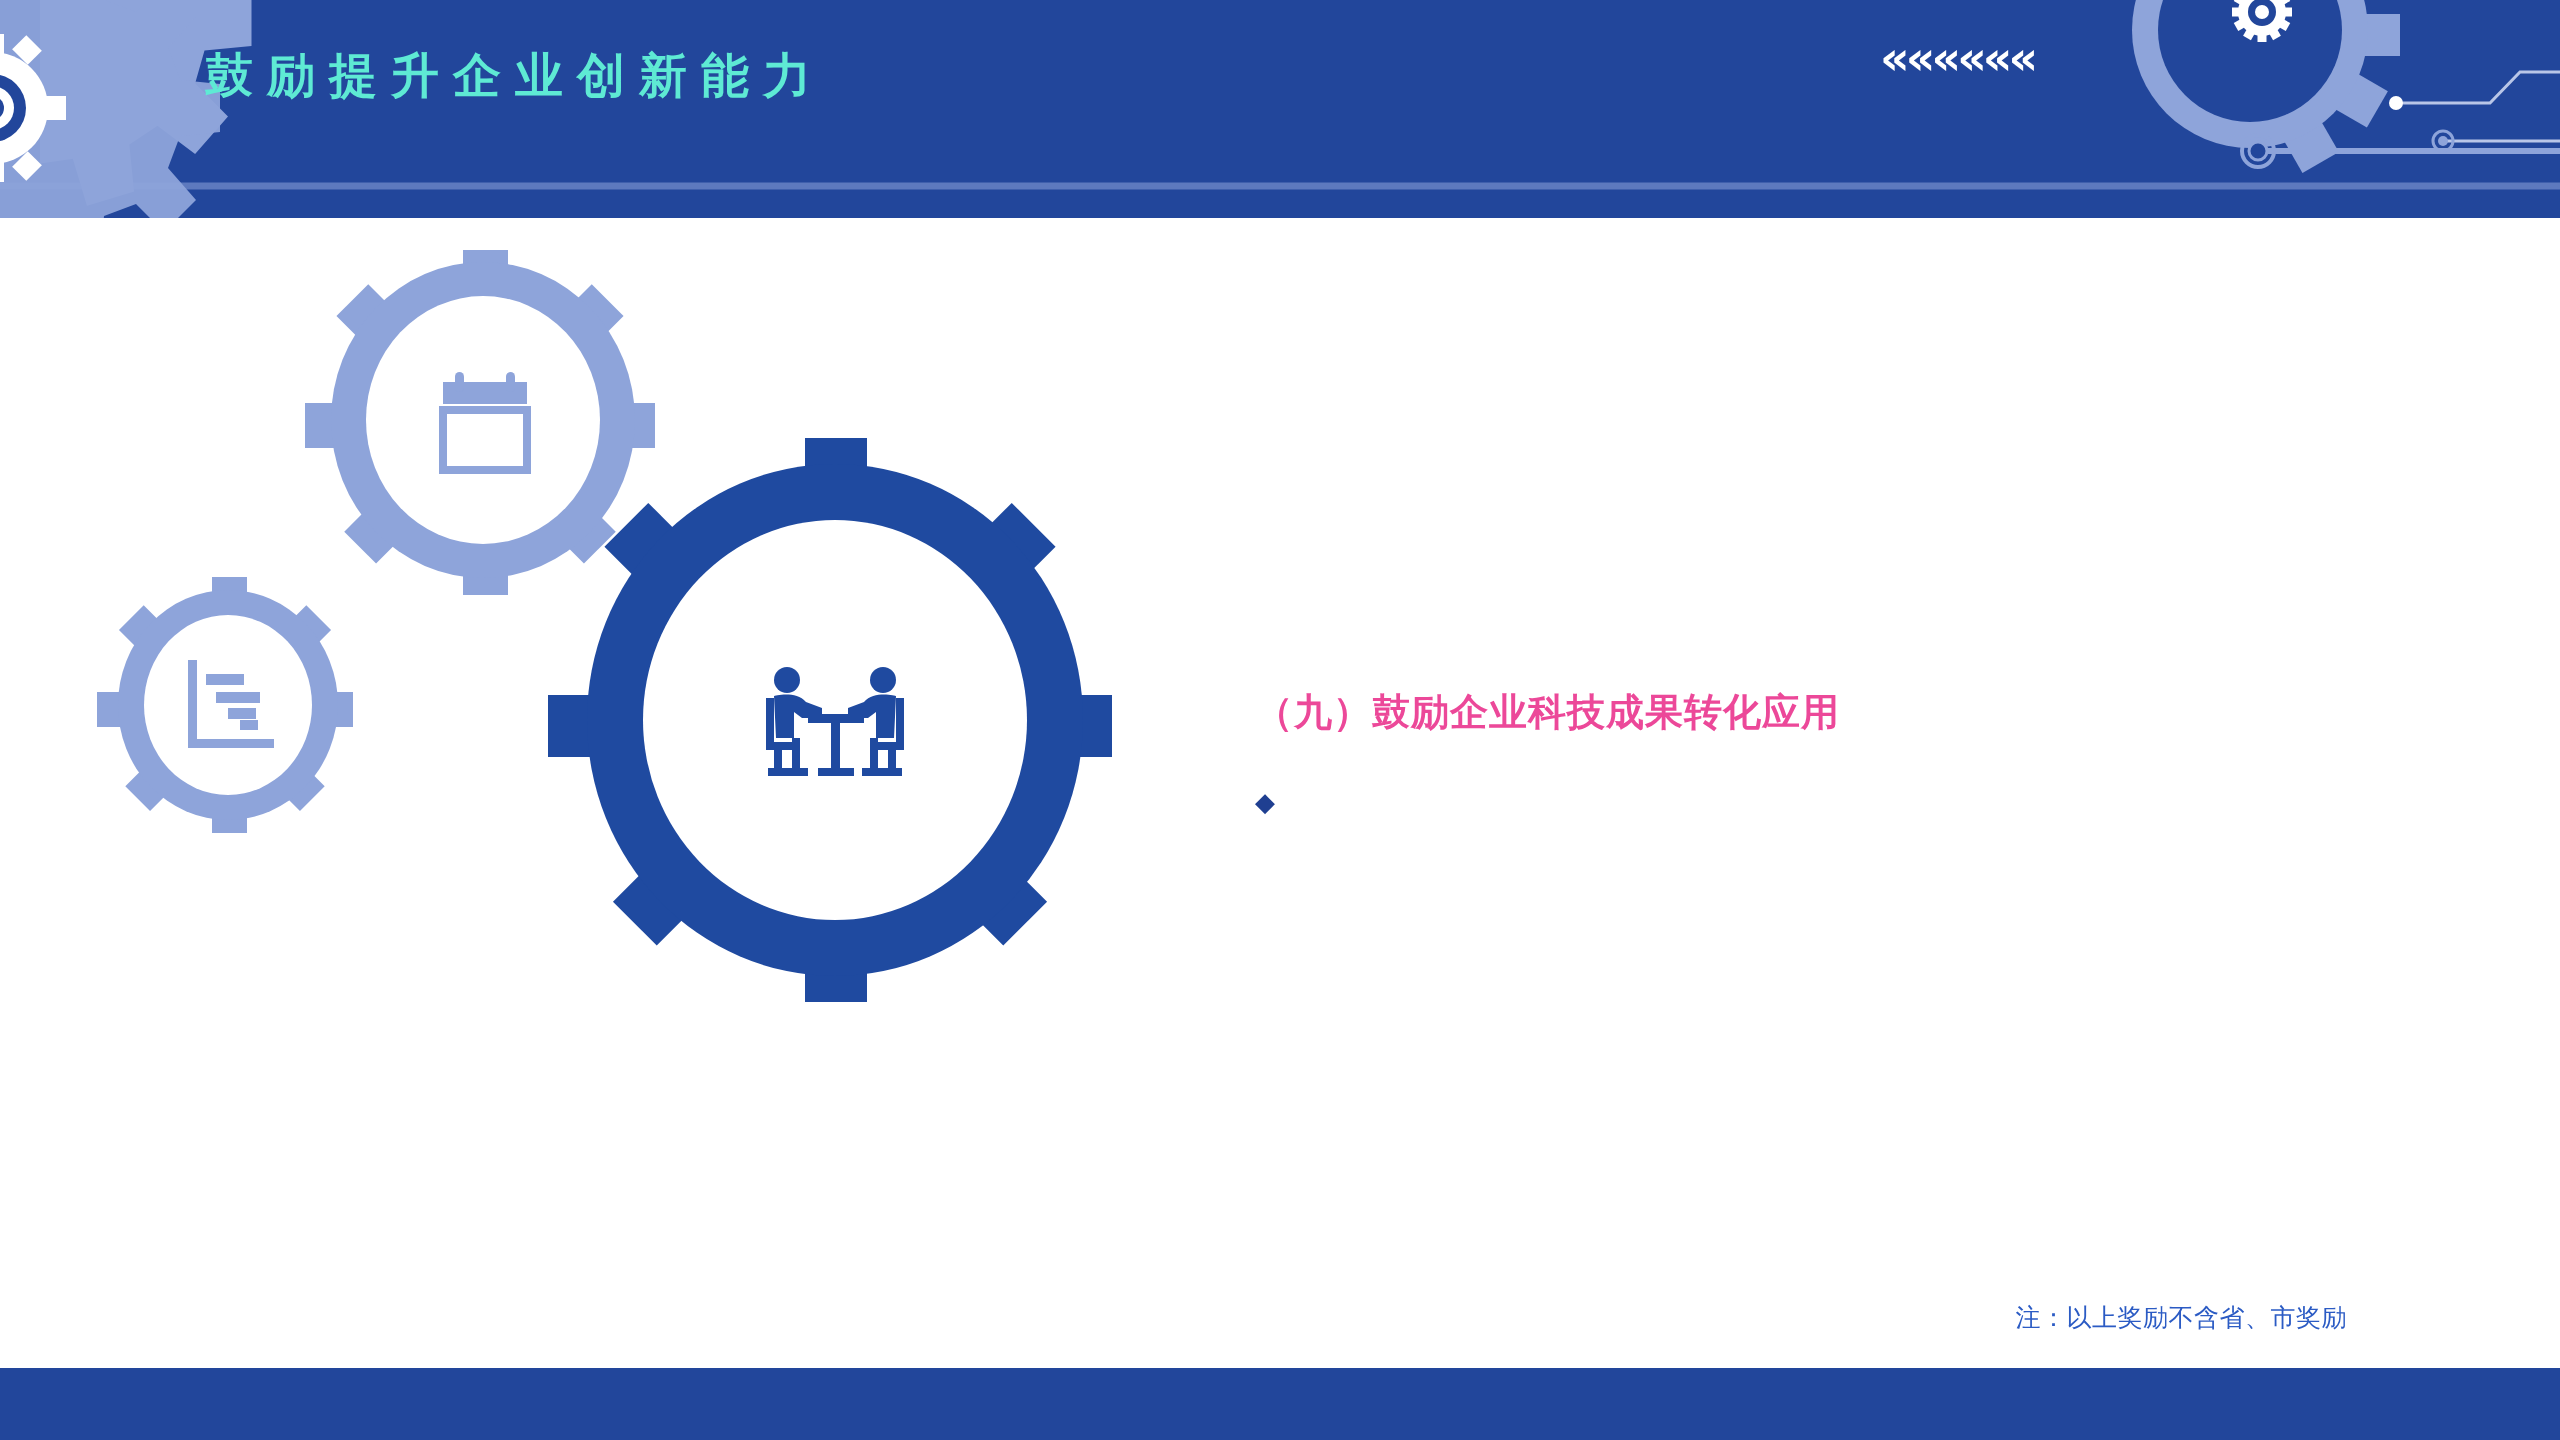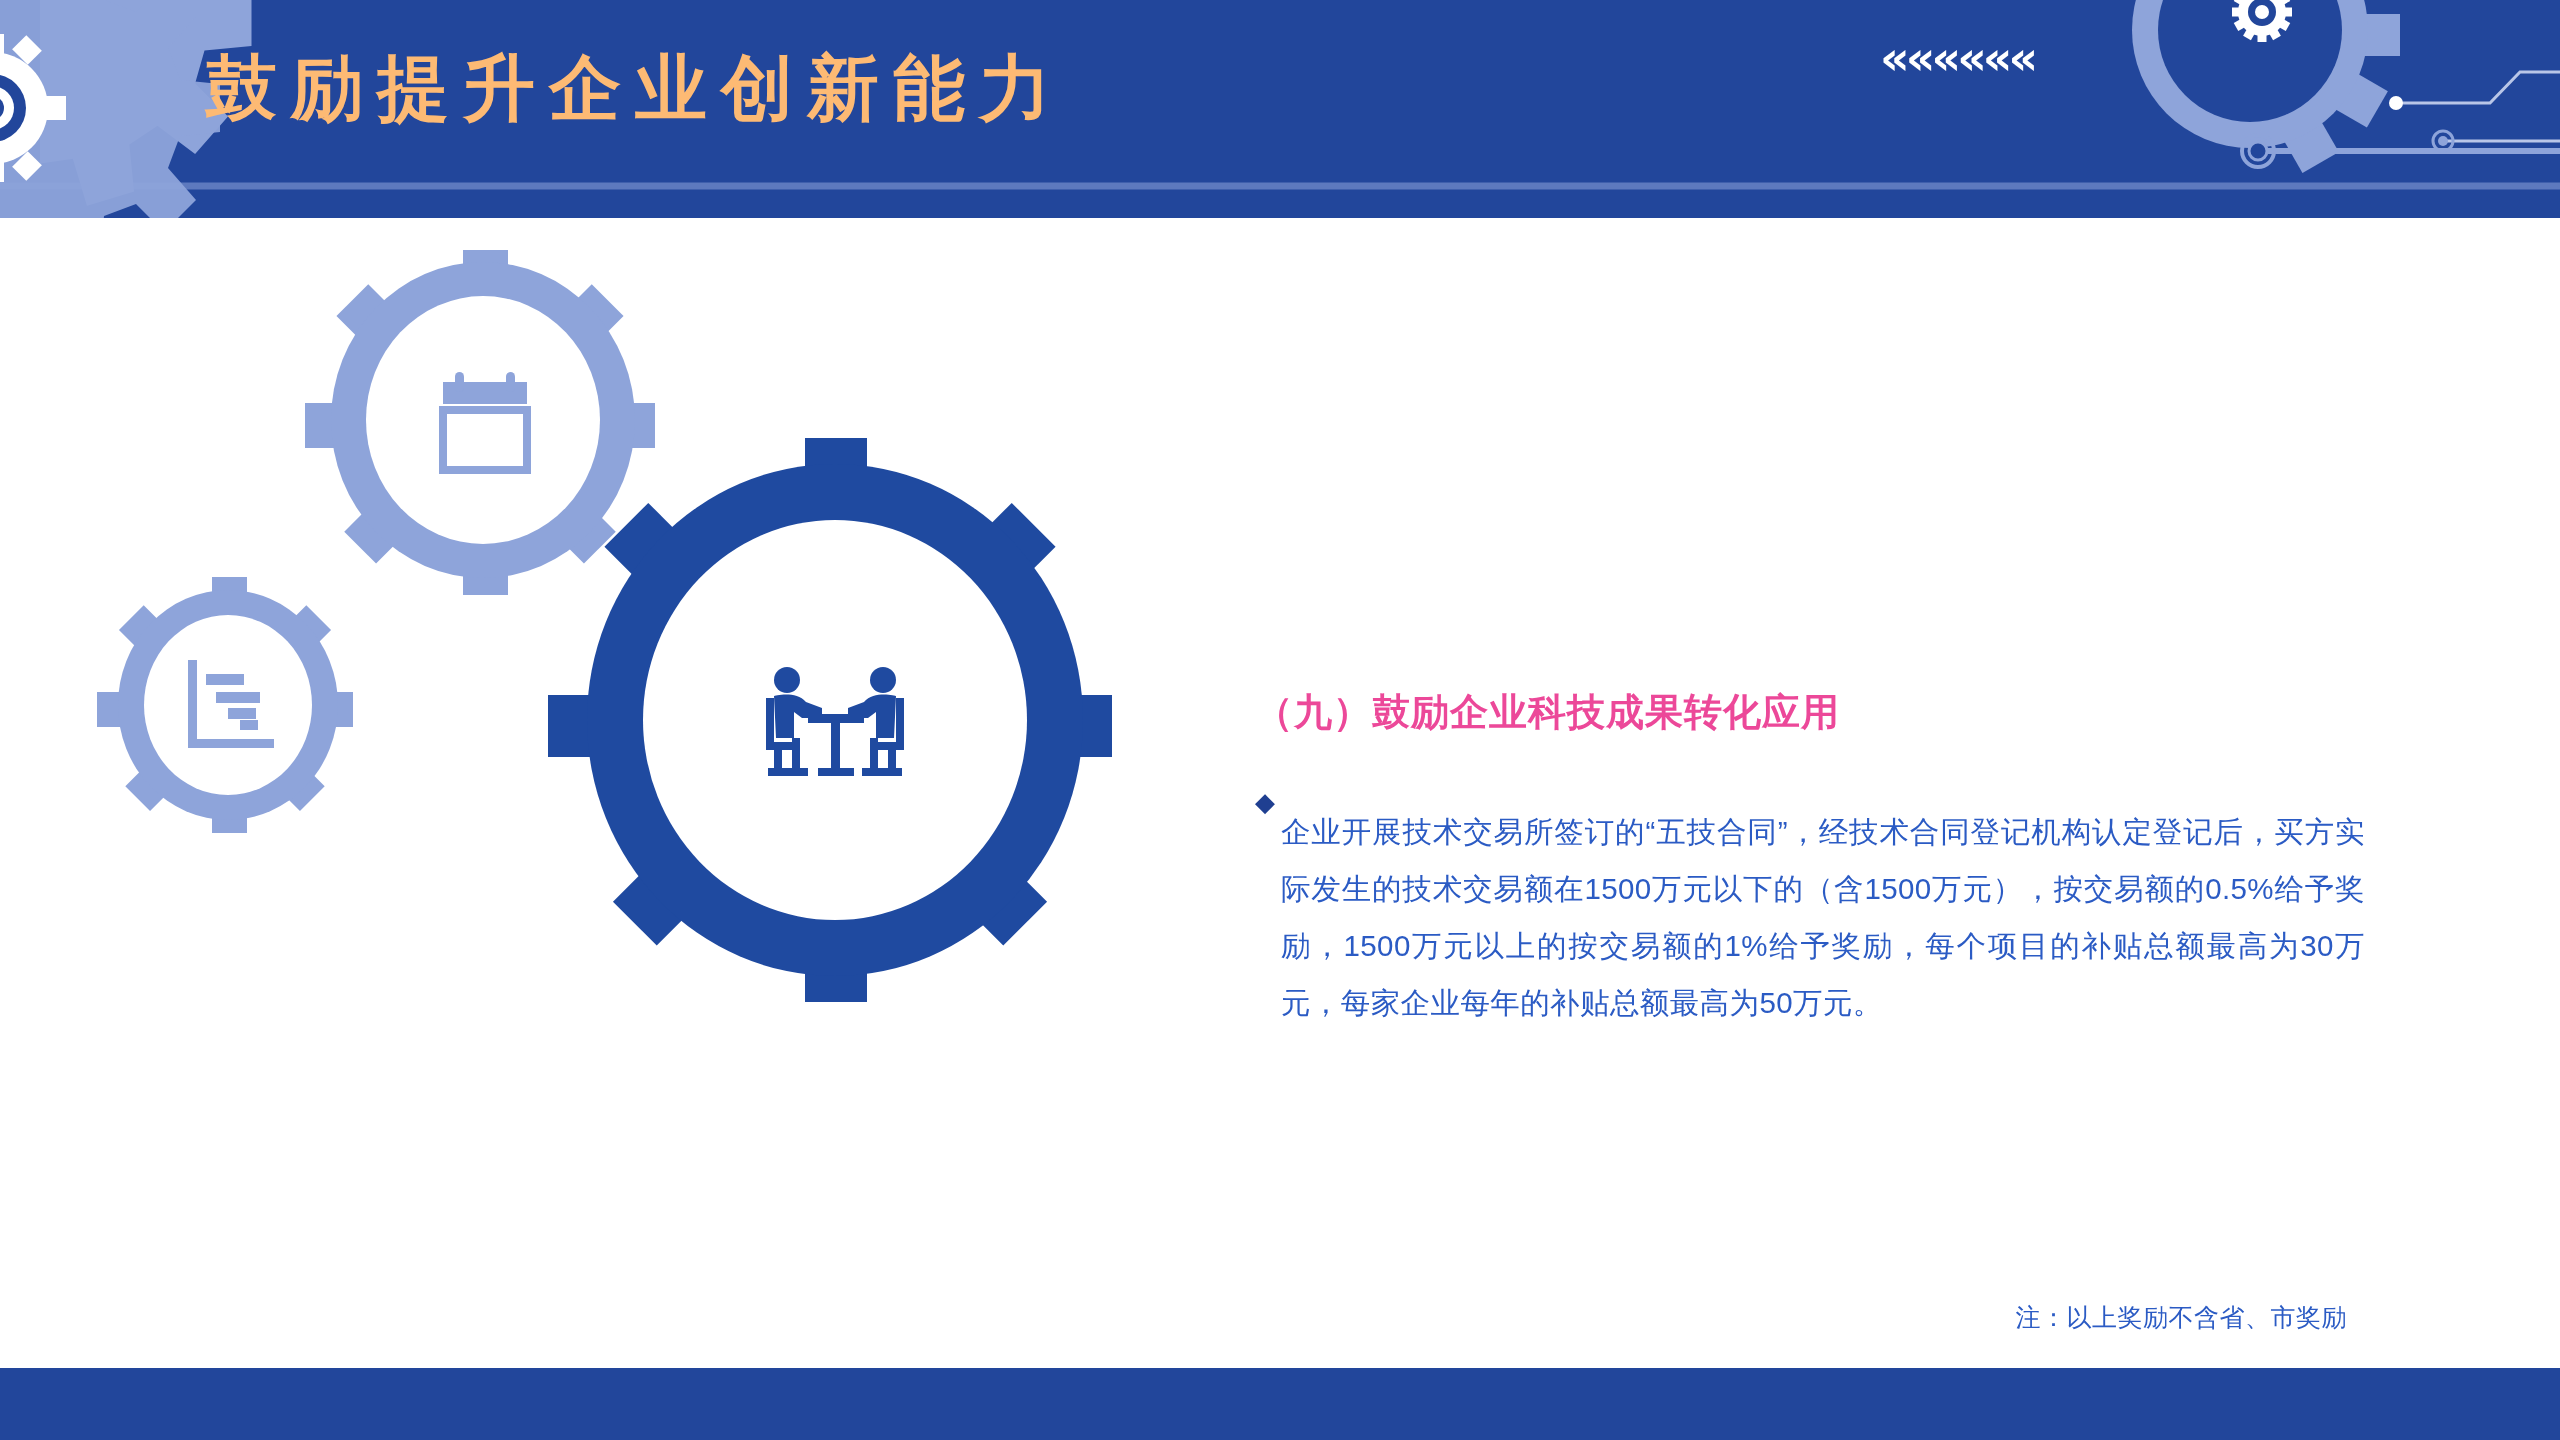--- a/index.html
+++ b/index.html
@@ -13,23 +13,23 @@
 
   
   #header-band{
     position:absolute;left:0;top:0;width:2560px;height:218px;
     background:#22469B;
     overflow:hidden;
   }
   #header-title{
     position:absolute;
     left:205px;top:52px;
-    color:#fdba74;
+    color:#5eead4;
     font-family:Liberation Sans, sans-serif;
-    font-size:72px;
+    font-size:48px;
     font-weight:700;
     letter-spacing:14px;
     white-space:nowrap;
     line-height:1;
   }
 
   
   .hdr-svg{position:absolute;left:0;top:0;width:2560px;height:218px;}
 
   
@@ -262,19 +262,18 @@
         <rect x="56" y="100" width="36" height="8"></rect>
       </g>
     </g>
   </svg>
 </div>
 
 <div id="content-block">
   <h2 id="content-heading">（九）鼓励企业科技成果转化应用</h2>
   <div id="content-body-row">
     <span id="content-bullet">◆</span>
-    <p id="content-paragraph">企业开展技术交易所签订的“五技合同”，经技术合同登记机构认定登记后，买方实际发生的技术交易额在1500万元以下的（含1500万元），按交易额的0.5%给予奖励，1500万元以上的按交易额的1%给予奖励，每个项目的补贴总额最高为30万元，每家企业每年的补贴总额最高为50万元。</p>
   </div>
 </div>
 
 <div id="footer-note">注：以上奖励不含省、市奖励</div>
 
 <div id="footer-band"></div>
 
 </body></html>

